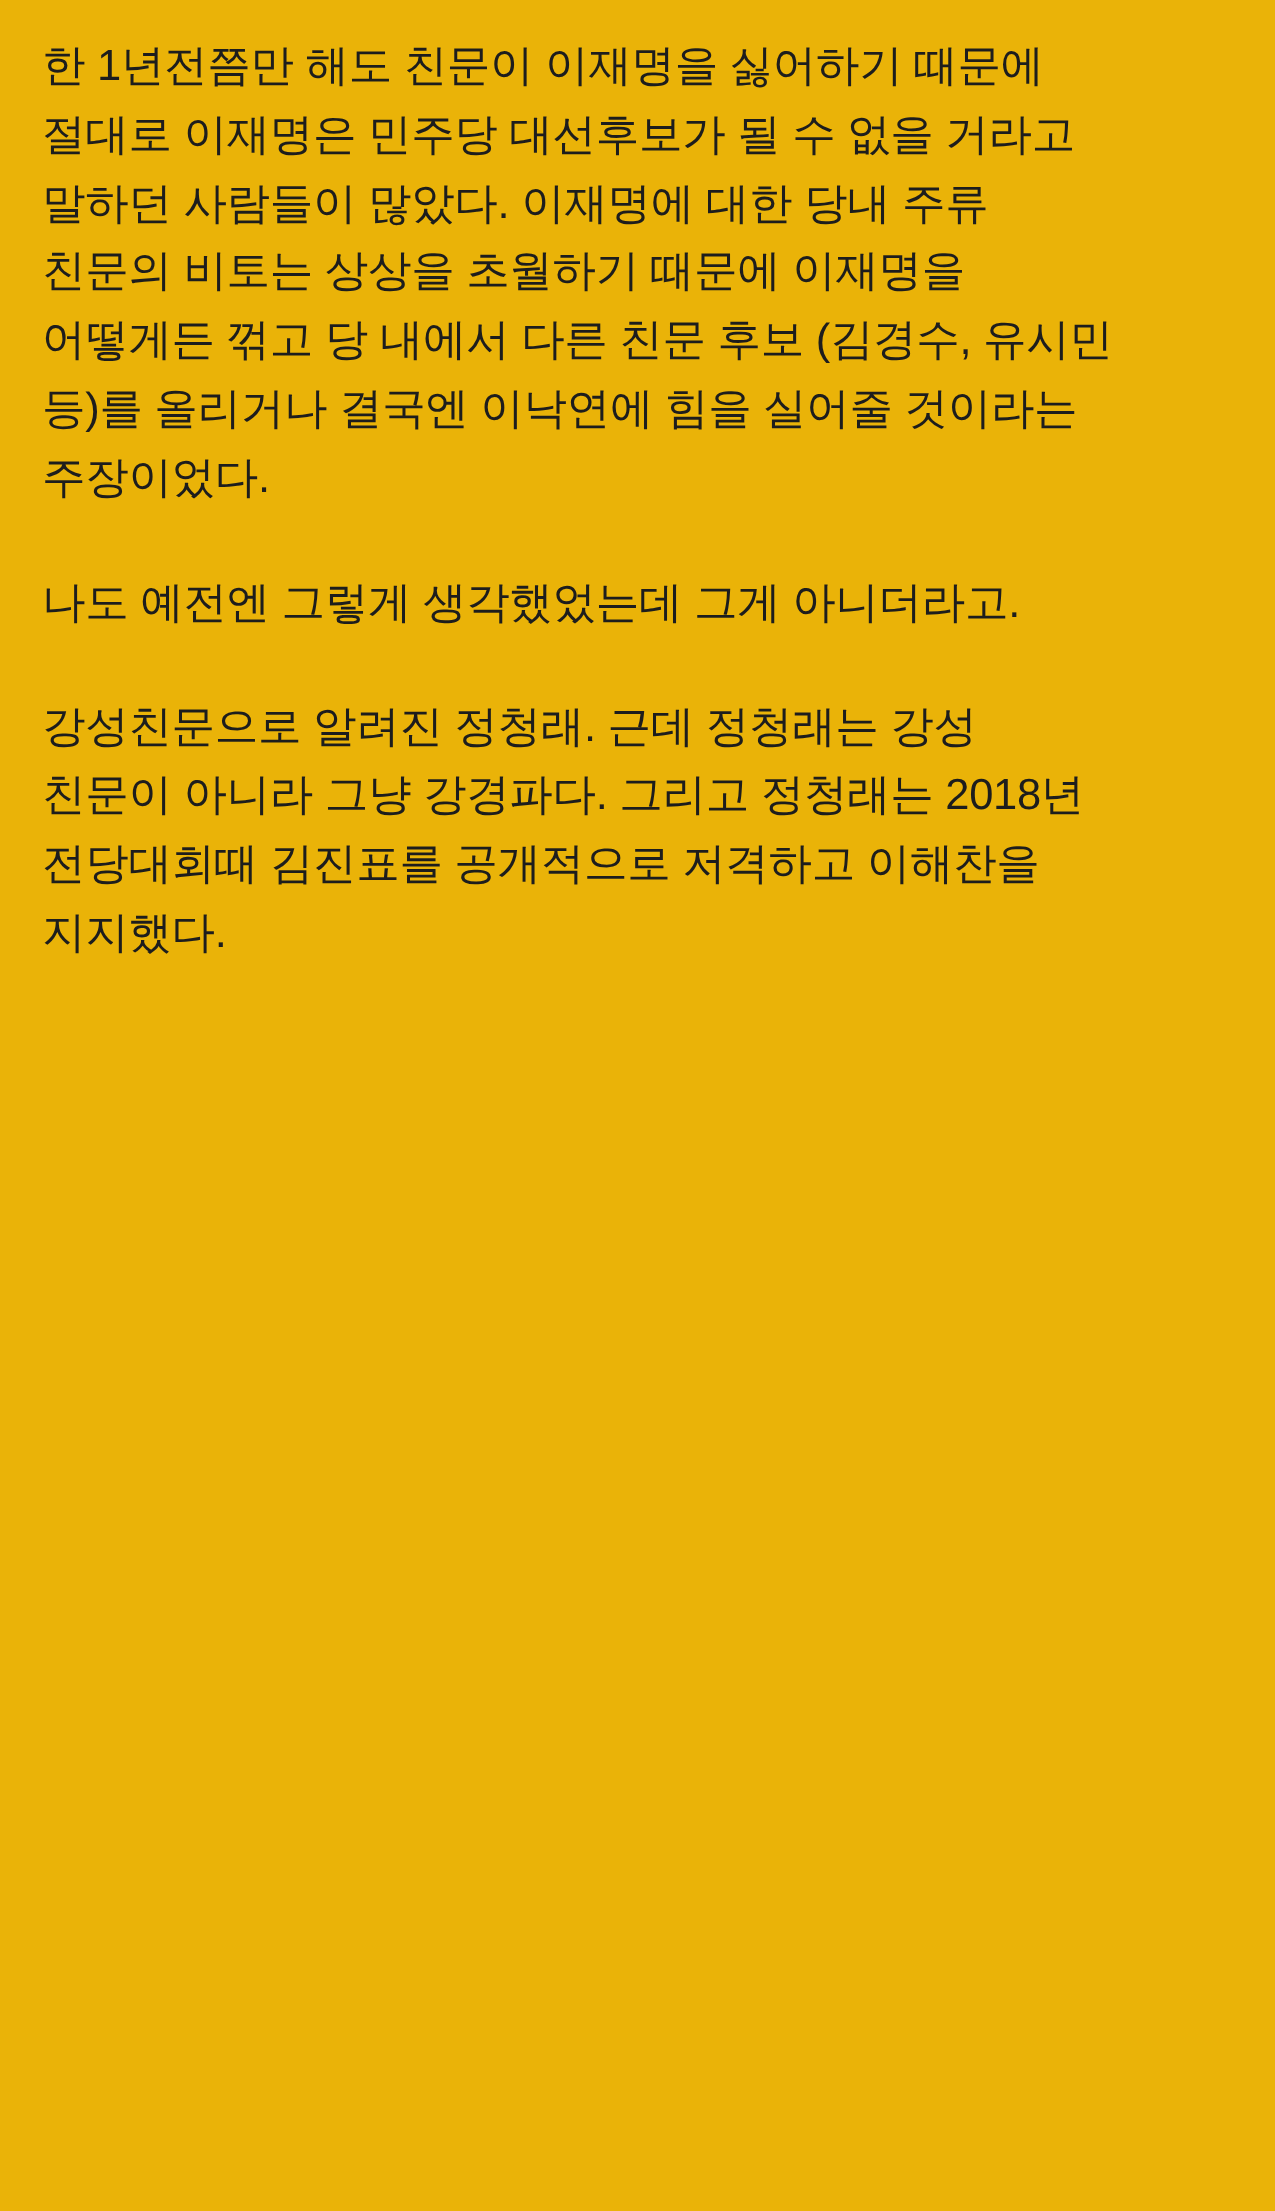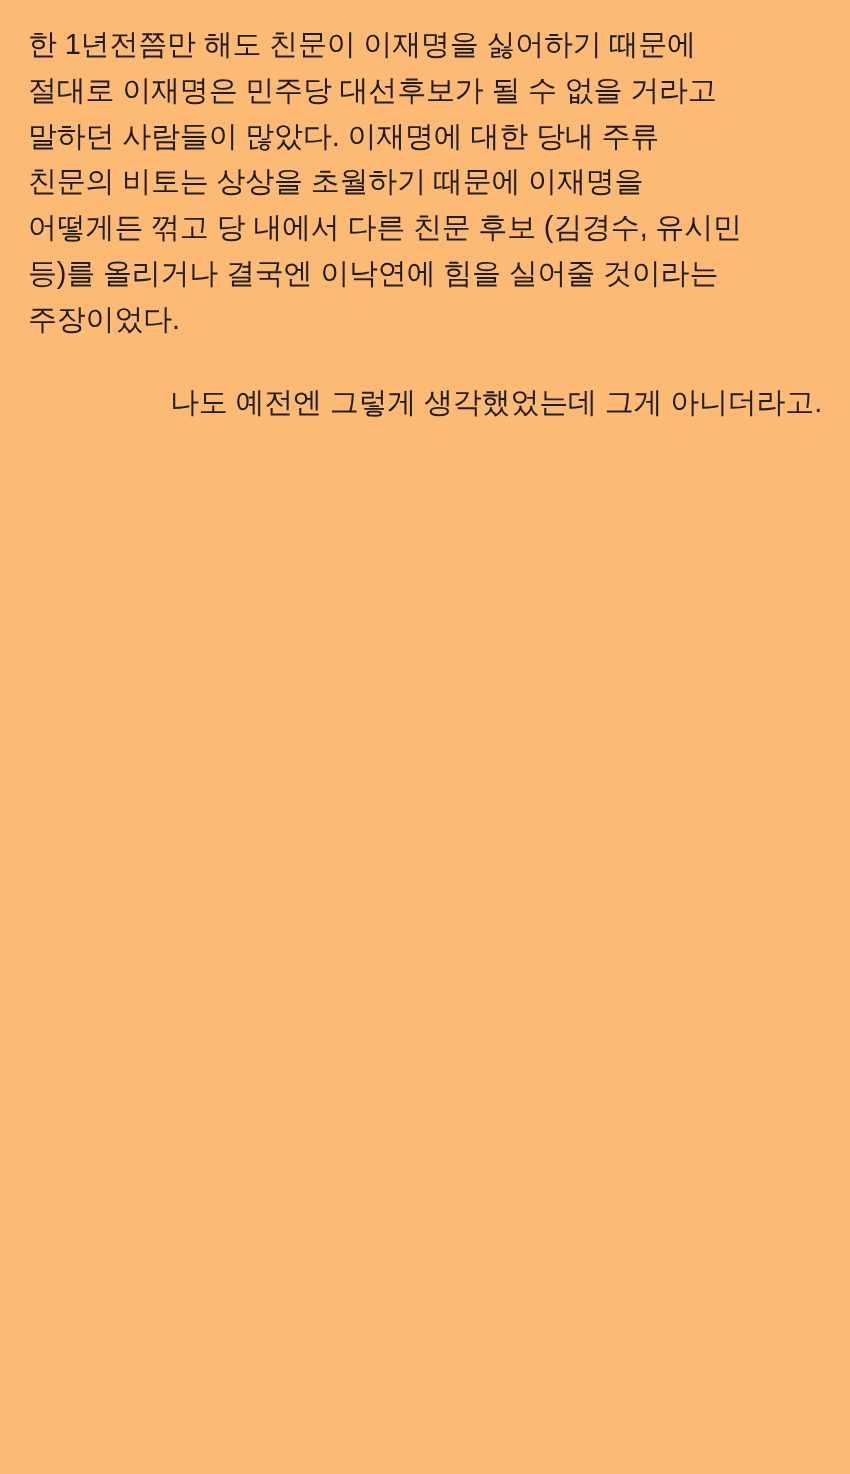--- a/index.html
+++ b/index.html
@@ -11,46 +11,49 @@
     width: 850px;
     min-height: 1474px;
     font-family: "Liberation Sans", "DejaVu Sans", sans-serif;
     color: #1b1b1b;
   }
   .page {
     width: 850px;
     min-height: 1474px;
     box-sizing: border-box;
     padding: 22px 28px 20px 28px;
-    background: #fdba74;
+    background: #eab308;
   }
   .article {
     display: block;
   }
   .para {
     font-size: 29px;
     line-height: 1.58;
     letter-spacing: -0.2px;
     color: #1d1d1d;
     white-space: pre-wrap;
     word-break: keep-all;
     margin: 0;
   }
   .para + .para {
     margin-top: 37px;
-    text-align: right;
   }
 </style>
 </head>
 <body>
 
 <div class="page">
   <div class="article">
     <p class="para">한 1년전쯤만 해도 친문이 이재명을 싫어하기 때문에
 절대로 이재명은 민주당 대선후보가 될 수 없을 거라고
 말하던 사람들이 많았다. 이재명에 대한 당내 주류
 친문의 비토는 상상을 초월하기 때문에 이재명을
 어떻게든 꺾고 당 내에서 다른 친문 후보 (김경수, 유시민
 등)를 올리거나 결국엔 이낙연에 힘을 실어줄 것이라는
 주장이었다.</p>
     <p class="para">나도 예전엔 그렇게 생각했었는데 그게 아니더라고.</p>
+    <p class="para">강성친문으로 알려진 정청래. 근데 정청래는 강성
+친문이 아니라 그냥 강경파다. 그리고 정청래는 2018년
+전당대회때 김진표를 공개적으로 저격하고 이해찬을
+지지했다.</p>
   </div>
 </div>
 
 </body></html>

